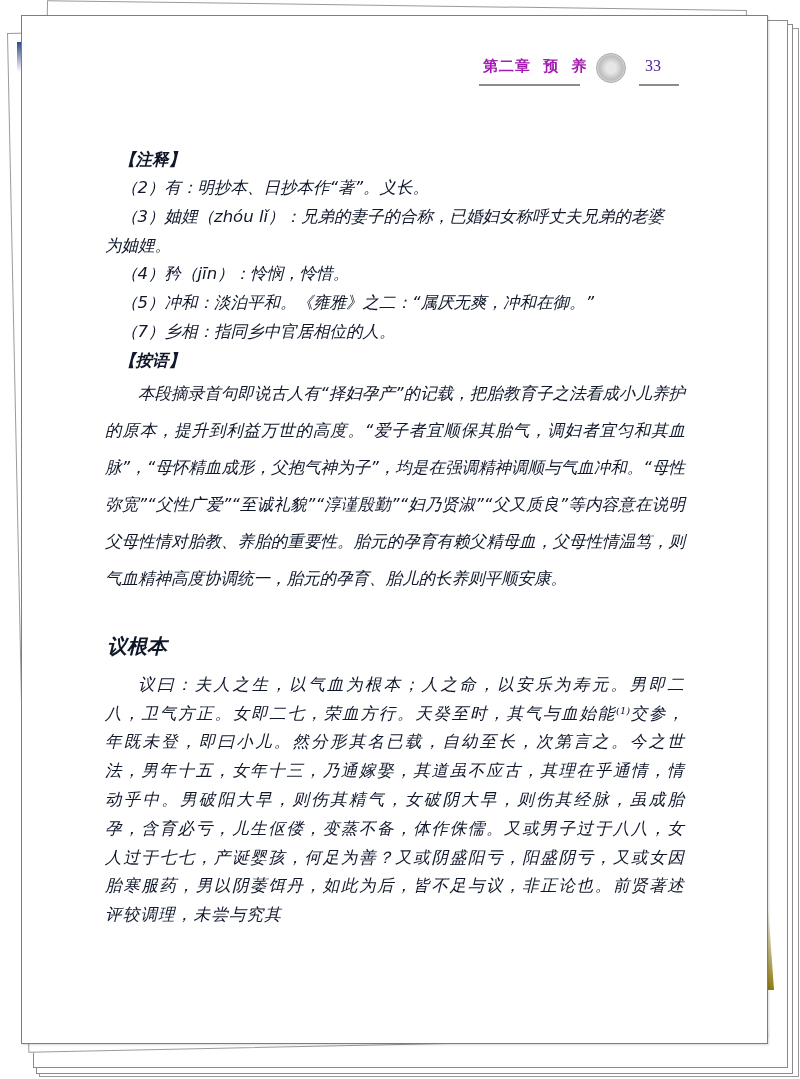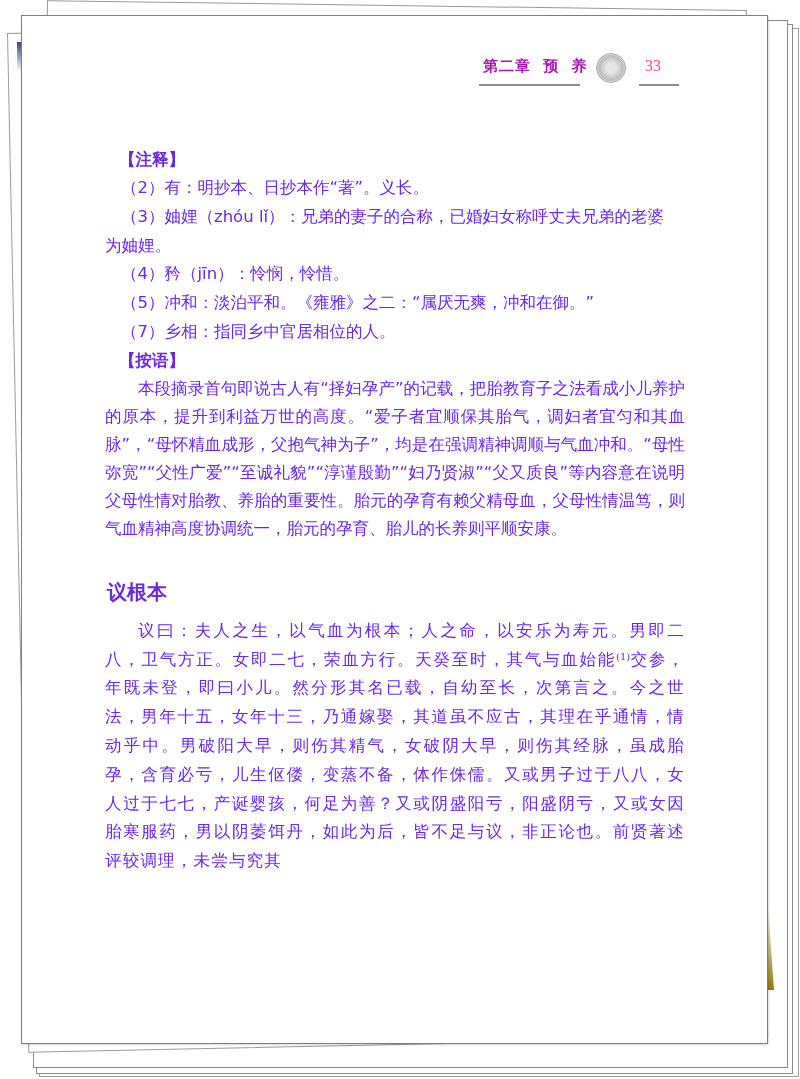--- a/index.html
+++ b/index.html
@@ -11,27 +11,27 @@
     .tilted { left:7px; top:33px; width:740px; height:1020px; transform:rotate(-1.2deg); transform-origin:top left; border-color:#9a9a9a; }
     .tilted-right { left:40px; top:5px; width:700px; height:1000px; transform:rotate(0.8deg); border-color:#999; }
     .blue-edge { position:absolute; left:17px; top:42px; width:5px; height:30px; background:linear-gradient(#2d4a86,#ffffff); }
     .gold-edge { position:absolute; left:768px; top:905px; width:6px; height:85px; background:linear-gradient(#ffffff,#8f7a10); clip-path:polygon(0 0,100% 100%,0 100%); }
     .page { position:absolute; left:21px; top:15px; width:747px; height:1029px; background:#fff; border:1.5px solid #7d7d7d; box-sizing:border-box; box-shadow:1px 1px 2px rgba(0,0,0,0.15); }
     .header { position:absolute; top:44px; left:436px; width:250px; height:40px; }
     .header .chap { position:absolute; left:47px; top:13px; font-family:"DejaVu Sans", sans-serif; font-size:15px; font-weight:bold; color:#a21caf; letter-spacing:1px; word-spacing:6px; }
     .header .rule-l { position:absolute; left:43px; top:40px; width:101px; height:2px; background:#8c8c8c; }
     .header .orn { position:absolute; left:160px; top:9px; width:30px; height:30px; border-radius:50%;
       background:radial-gradient(circle,#e6e6e6 25%,#cfcfcf 45%,#bdbdbd 60%,#e0e0e0 75%,#9e9e9e 100%); border:1px solid #aaa; box-sizing:border-box; }
-    .header .pnum { position:absolute; left:209px; top:13px; font-family:"Liberation Serif", serif; font-size:16px; color:#ec4899; }
+    .header .pnum { position:absolute; left:209px; top:13px; font-family:"Liberation Serif", serif; font-size:16px; color:#4c1d95; }
     .header .rule-r { position:absolute; left:203px; top:40px; width:40px; height:2px; background:#8c8c8c; }
-    .content { position:absolute; left:107px; top:146px; width:578px; font-family:"DejaVu Sans", sans-serif; font-size:16.5px; color:#6d28d9; }
+    .content { position:absolute; left:107px; top:146px; width:578px; font-family:"DejaVu Sans", sans-serif; font-size:16.5px; color:#0f172a;font-style:italic; }
     .sec-title { font-weight:bold; line-height:28px; margin-left:12px; height:28px; }
     .note { line-height:28.8px; margin-left:14px; }
     .note-cont { line-height:28.8px; margin-left:-2px; }
-    .para { line-height:28px; text-indent:33px; text-align:justify; text-align-last:left; margin-left:-2px; }
+    .para { line-height:37px; text-indent:33px; text-align:justify; text-align-last:left; margin-left:-2px; }
     .chapter-title { font-family:"DejaVu Sans", sans-serif; font-size:20px; font-weight:bold; margin-top:34px; height:30px; line-height:30px; }
     .classic { margin-top:10px; font-family:"DejaVu Serif", serif; font-size:16.5px; line-height:28.8px; text-indent:33px; text-align:justify; margin-left:-2px; letter-spacing:1.2px; }
     .classic sup { font-size:10px; vertical-align:top; position:relative; top:-3px; letter-spacing:0; }
   </style>
 </head>
 <body>
 
 <div>
   <div class="sheet back3"></div>
   <div class="sheet back2"></div>

